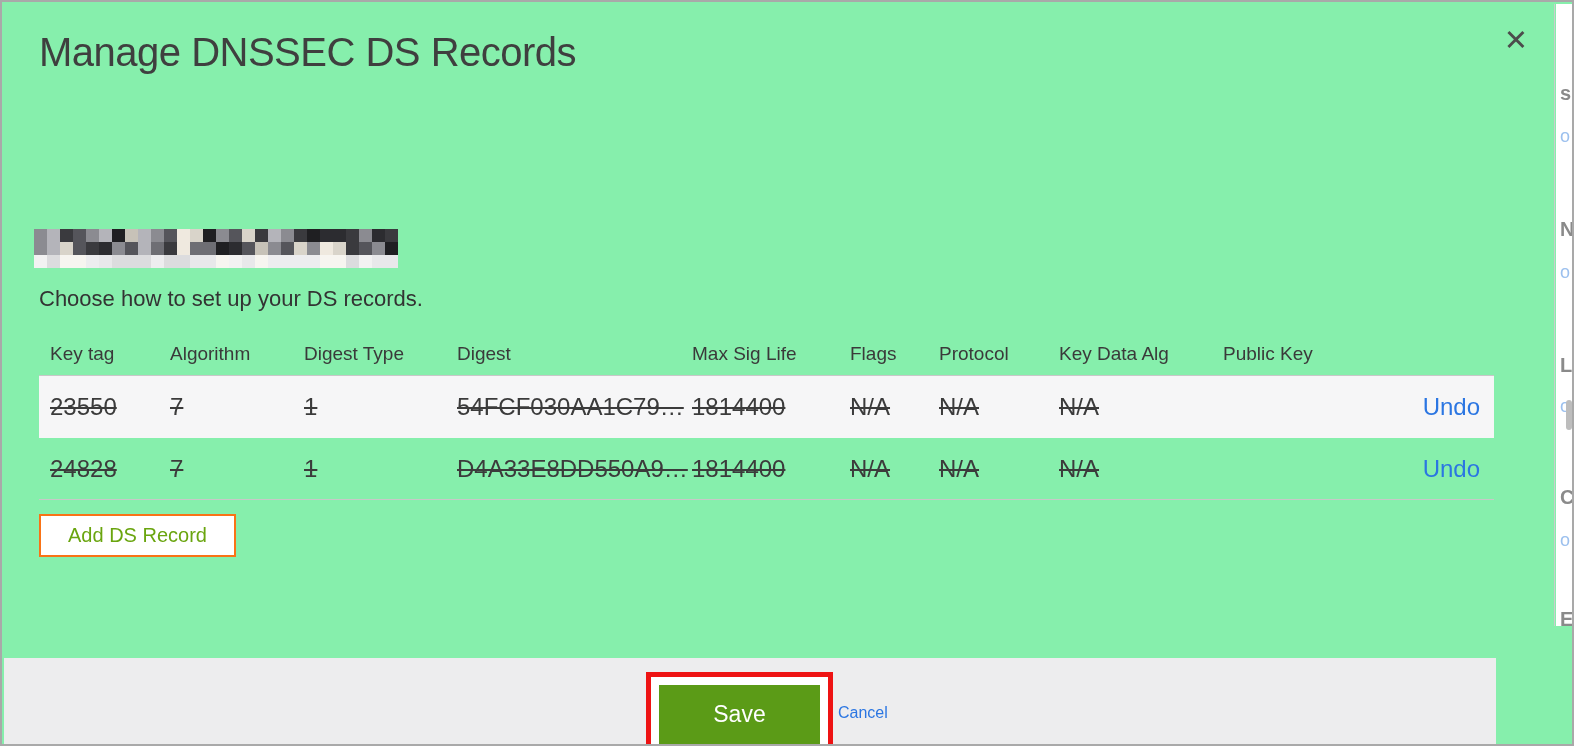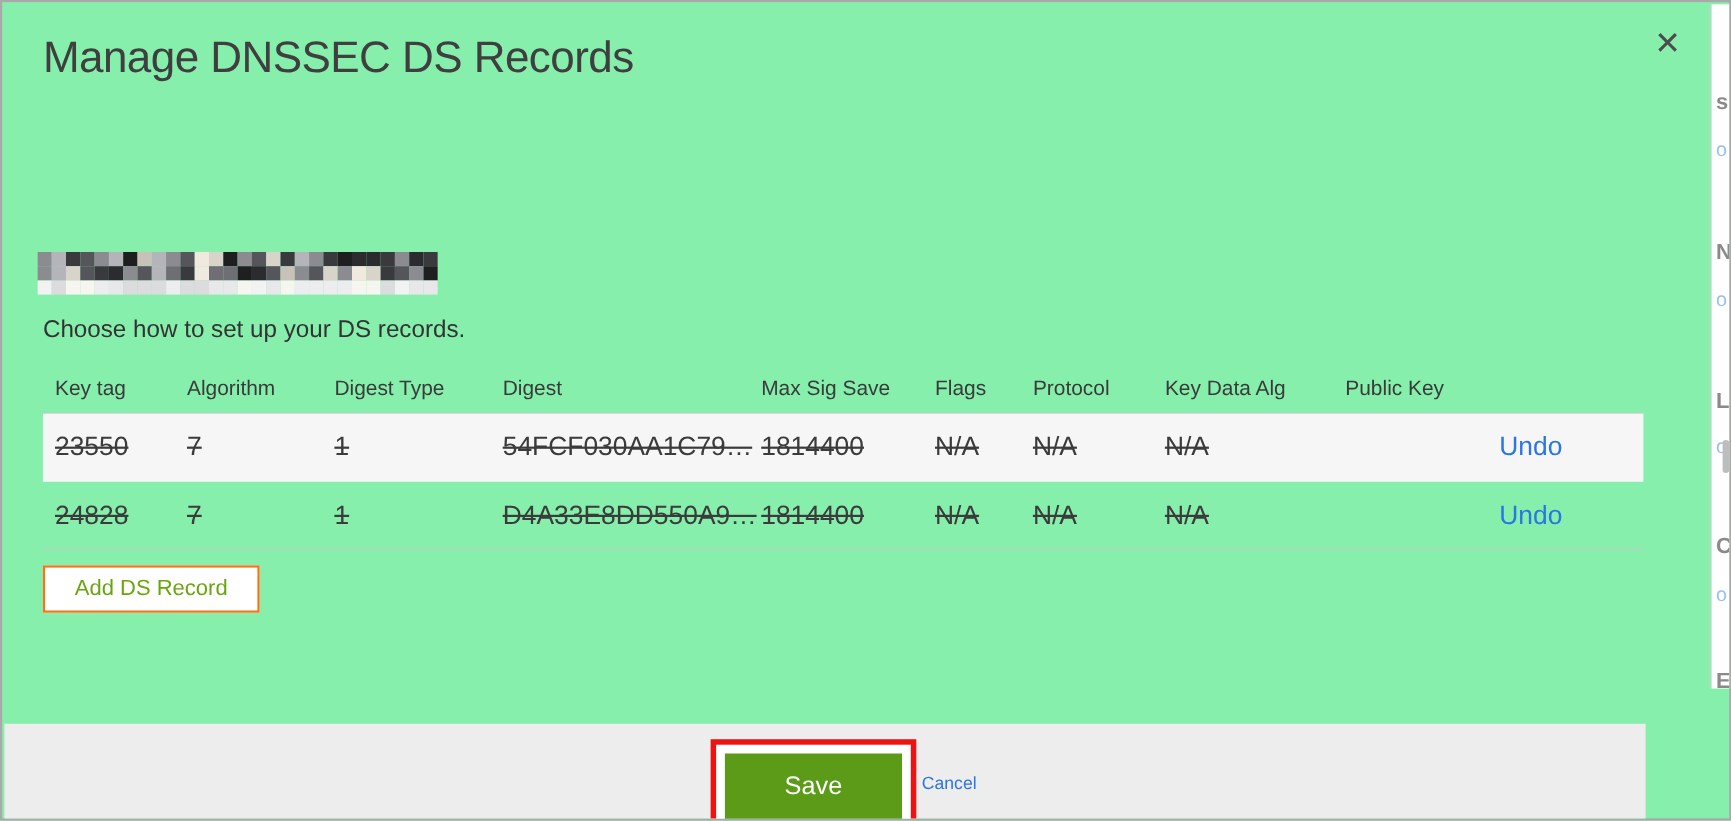--- a/index.html
+++ b/index.html
@@ -42,21 +42,21 @@
     display:grid;
     grid-template-columns:120px 134px 153px 235px 158px 89px 120px 164px 140px 1fr;
     align-items:center; padding:0 14px 0 11px;
   }
   .thead { height:44px; border-bottom:1px solid #c8c8c8; }
   .th { font-size:19px; color:#3a3a3a; }
   .row { height:62px; font-size:24px; color:#3b3b3b; }
   .row.shade { background:#f6f6f7; }
   .row.last { border-bottom:1px solid #c8c8c8; }
   .strike { text-decoration:line-through; text-decoration-thickness:2px; }
-  .undo-cell { text-align:left; }
+  .undo-cell { text-align:right; }
   .link { color:#2b76e2; text-decoration:none; cursor:pointer; }
 
   
   .add-btn {
     position:absolute; left:37px; top:512px;
     background:#fff; border:2px solid #f97316; color:#6aa50f;
     font-size:20px; padding:8px 27px; cursor:pointer;
     font-family:inherit;
   }
 
@@ -105,21 +105,21 @@
   <div class="mosaic"><i style="background: rgb(139, 139, 145);"></i><i style="background: rgb(180, 180, 186);"></i><i style="background: rgb(58, 58, 62);"></i><i style="background: rgb(85, 85, 91);"></i><i style="background: rgb(139, 139, 145);"></i><i style="background: rgb(180, 180, 186);"></i><i style="background: rgb(31, 31, 34);"></i><i style="background: rgb(199, 194, 184);"></i><i style="background: rgb(180, 180, 186);"></i><i style="background: rgb(139, 139, 145);"></i><i style="background: rgb(85, 85, 91);"></i><i style="background: rgb(239, 233, 223);"></i><i style="background: rgb(217, 212, 202);"></i><i style="background: rgb(31, 31, 34);"></i><i style="background: rgb(139, 139, 145);"></i><i style="background: rgb(85, 85, 91);"></i><i style="background: rgb(217, 212, 202);"></i><i style="background: rgb(58, 58, 62);"></i><i style="background: rgb(180, 180, 186);"></i><i style="background: rgb(139, 139, 145);"></i><i style="background: rgb(58, 58, 62);"></i><i style="background: rgb(31, 31, 34);"></i><i style="background: rgb(44, 44, 48);"></i><i style="background: rgb(44, 44, 48);"></i><i style="background: rgb(58, 58, 62);"></i><i style="background: rgb(139, 139, 145);"></i><i style="background: rgb(44, 44, 48);"></i><i style="background: rgb(58, 58, 62);"></i><i style="background: rgb(139, 139, 145);"></i><i style="background: rgb(180, 180, 186);"></i><i style="background: rgb(217, 212, 202);"></i><i style="background: rgb(85, 85, 91);"></i><i style="background: rgb(58, 58, 62);"></i><i style="background: rgb(44, 44, 48);"></i><i style="background: rgb(139, 139, 145);"></i><i style="background: rgb(85, 85, 91);"></i><i style="background: rgb(180, 180, 186);"></i><i style="background: rgb(110, 110, 116);"></i><i style="background: rgb(58, 58, 62);"></i><i style="background: rgb(239, 233, 223);"></i><i style="background: rgb(110, 110, 116);"></i><i style="background: rgb(110, 110, 116);"></i><i style="background: rgb(31, 31, 34);"></i><i style="background: rgb(44, 44, 48);"></i><i style="background: rgb(85, 85, 91);"></i><i style="background: rgb(199, 194, 184);"></i><i style="background: rgb(139, 139, 145);"></i><i style="background: rgb(85, 85, 91);"></i><i style="background: rgb(217, 212, 202);"></i><i style="background: rgb(139, 139, 145);"></i><i style="background: rgb(239, 233, 223);"></i><i style="background: rgb(217, 212, 202);"></i><i style="background: rgb(58, 58, 62);"></i><i style="background: rgb(85, 85, 91);"></i><i style="background: rgb(139, 139, 145);"></i><i style="background: rgb(31, 31, 34);"></i><i style="background: rgb(242, 242, 242);"></i><i style="background: rgb(220, 220, 222);"></i><i style="background: rgb(247, 245, 240);"></i><i style="background: rgb(247, 245, 240);"></i><i style="background: rgb(237, 237, 239);"></i><i style="background: rgb(232, 232, 234);"></i><i style="background: rgb(220, 220, 222);"></i><i style="background: rgb(220, 220, 222);"></i><i style="background: rgb(220, 220, 222);"></i><i style="background: rgb(237, 237, 239);"></i><i style="background: rgb(220, 220, 222);"></i><i style="background: rgb(220, 220, 222);"></i><i style="background: rgb(232, 232, 234);"></i><i style="background: rgb(232, 232, 234);"></i><i style="background: rgb(247, 245, 240);"></i><i style="background: rgb(242, 242, 242);"></i><i style="background: rgb(232, 232, 234);"></i><i style="background: rgb(247, 245, 240);"></i><i style="background: rgb(237, 237, 239);"></i><i style="background: rgb(237, 237, 239);"></i><i style="background: rgb(237, 237, 239);"></i><i style="background: rgb(237, 237, 239);"></i><i style="background: rgb(247, 245, 240);"></i><i style="background: rgb(247, 245, 240);"></i><i style="background: rgb(220, 220, 222);"></i><i style="background: rgb(242, 242, 242);"></i><i style="background: rgb(232, 232, 234);"></i><i style="background: rgb(232, 232, 234);"></i></div>
 
   <div class="instruction">Choose how to set up your DS records.</div>
 
   <div class="ds-table">
     <div class="tr thead">
       <span class="th">Key tag</span>
       <span class="th">Algorithm</span>
       <span class="th">Digest Type</span>
       <span class="th">Digest</span>
-      <span class="th">Max Sig Save</span>
+      <span class="th">Max Sig Life</span>
       <span class="th">Flags</span>
       <span class="th">Protocol</span>
       <span class="th">Key Data Alg</span>
       <span class="th">Public Key</span>
       <span class="th"></span>
     </div>
 
     <div class="tr row shade">
       <span class="strike">23550</span>
       <span class="strike">7</span>

